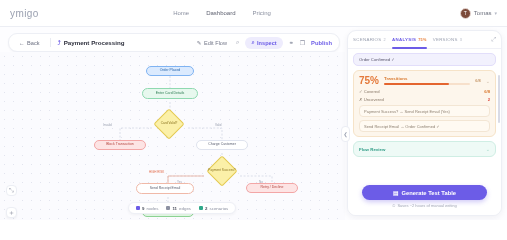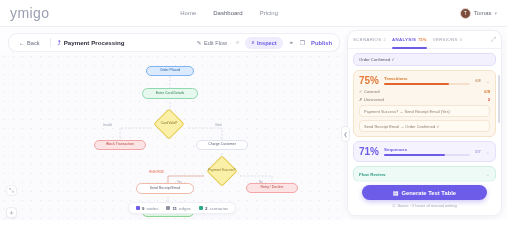--- a/index.html
+++ b/index.html
@@ -12,21 +12,21 @@
     -webkit-font-smoothing: antialiased;
   }
   .app { position: relative; width: 507px; height: 220px; background: #fdfdff; }
 
   
   .topnav {
     position: absolute; left: 0; top: 0; width: 507px; height: 27px;
     background: #ffffff; border-bottom: 1px solid #eceef4;
     display: flex; align-items: center; padding: 0 10px;
   }
-  .logo { font-size: 14px; color: #9aa0b0; letter-spacing: .4px; font-weight: 400; }
+  .logo { font-size: 10px; color: #9aa0b0; letter-spacing: .4px; font-weight: 400; }
   .navlinks { display: flex; gap: 17px; margin-left: auto; margin-right: auto;
               padding-left: 40px; }
   .navlink { font-size: 6px; color: #8b90a0; }
   .navlink.active { color: #5c5f6e; }
   .userbox { display: flex; align-items: center; gap: 3px; margin-left: auto; }
   .avatar {
     width: 11px; height: 11px; border-radius: 50%;
     background: #7c4a3a; color: #fff; font-size: 5px;
     display: flex; align-items: center; justify-content: center;
     border: 1px solid #e7d9d4;
@@ -333,33 +333,20 @@
           <span class="v good">6/8</span>
         </div>
         <div class="kv">
           <span class="k">✗ Uncovered</span>
           <span class="v bad">2</span>
         </div>
         <div class="tline">Payment Success? → Send Receipt Email (Yes)</div>
         <div class="tline">Send Receipt Email → Order Confirmed ✓</div>
       </div>
 
-      <div class="card purple">
-        <div class="crow">
-          <div class="cpct p">71%</div>
-          <div class="cmid">
-            <div class="ctitle p">Sequences</div>
-            <div class="bar p">
-              <div class="bfill p" id="fill1" style="width: 71%;"></div>
-            </div>
-          </div>
-          <div class="cfrac p">5/7</div>
-          <div class="cchev p">⌄</div>
-        </div>
-      </div>
 
       <div class="card mint">
         <div class="crow">
           <div class="cmid">
             <div class="ctitle m">Flow Review</div>
           </div>
           <div class="cchev" style="color:#9fd6c6">⌄</div>
         </div>
       </div>
 

